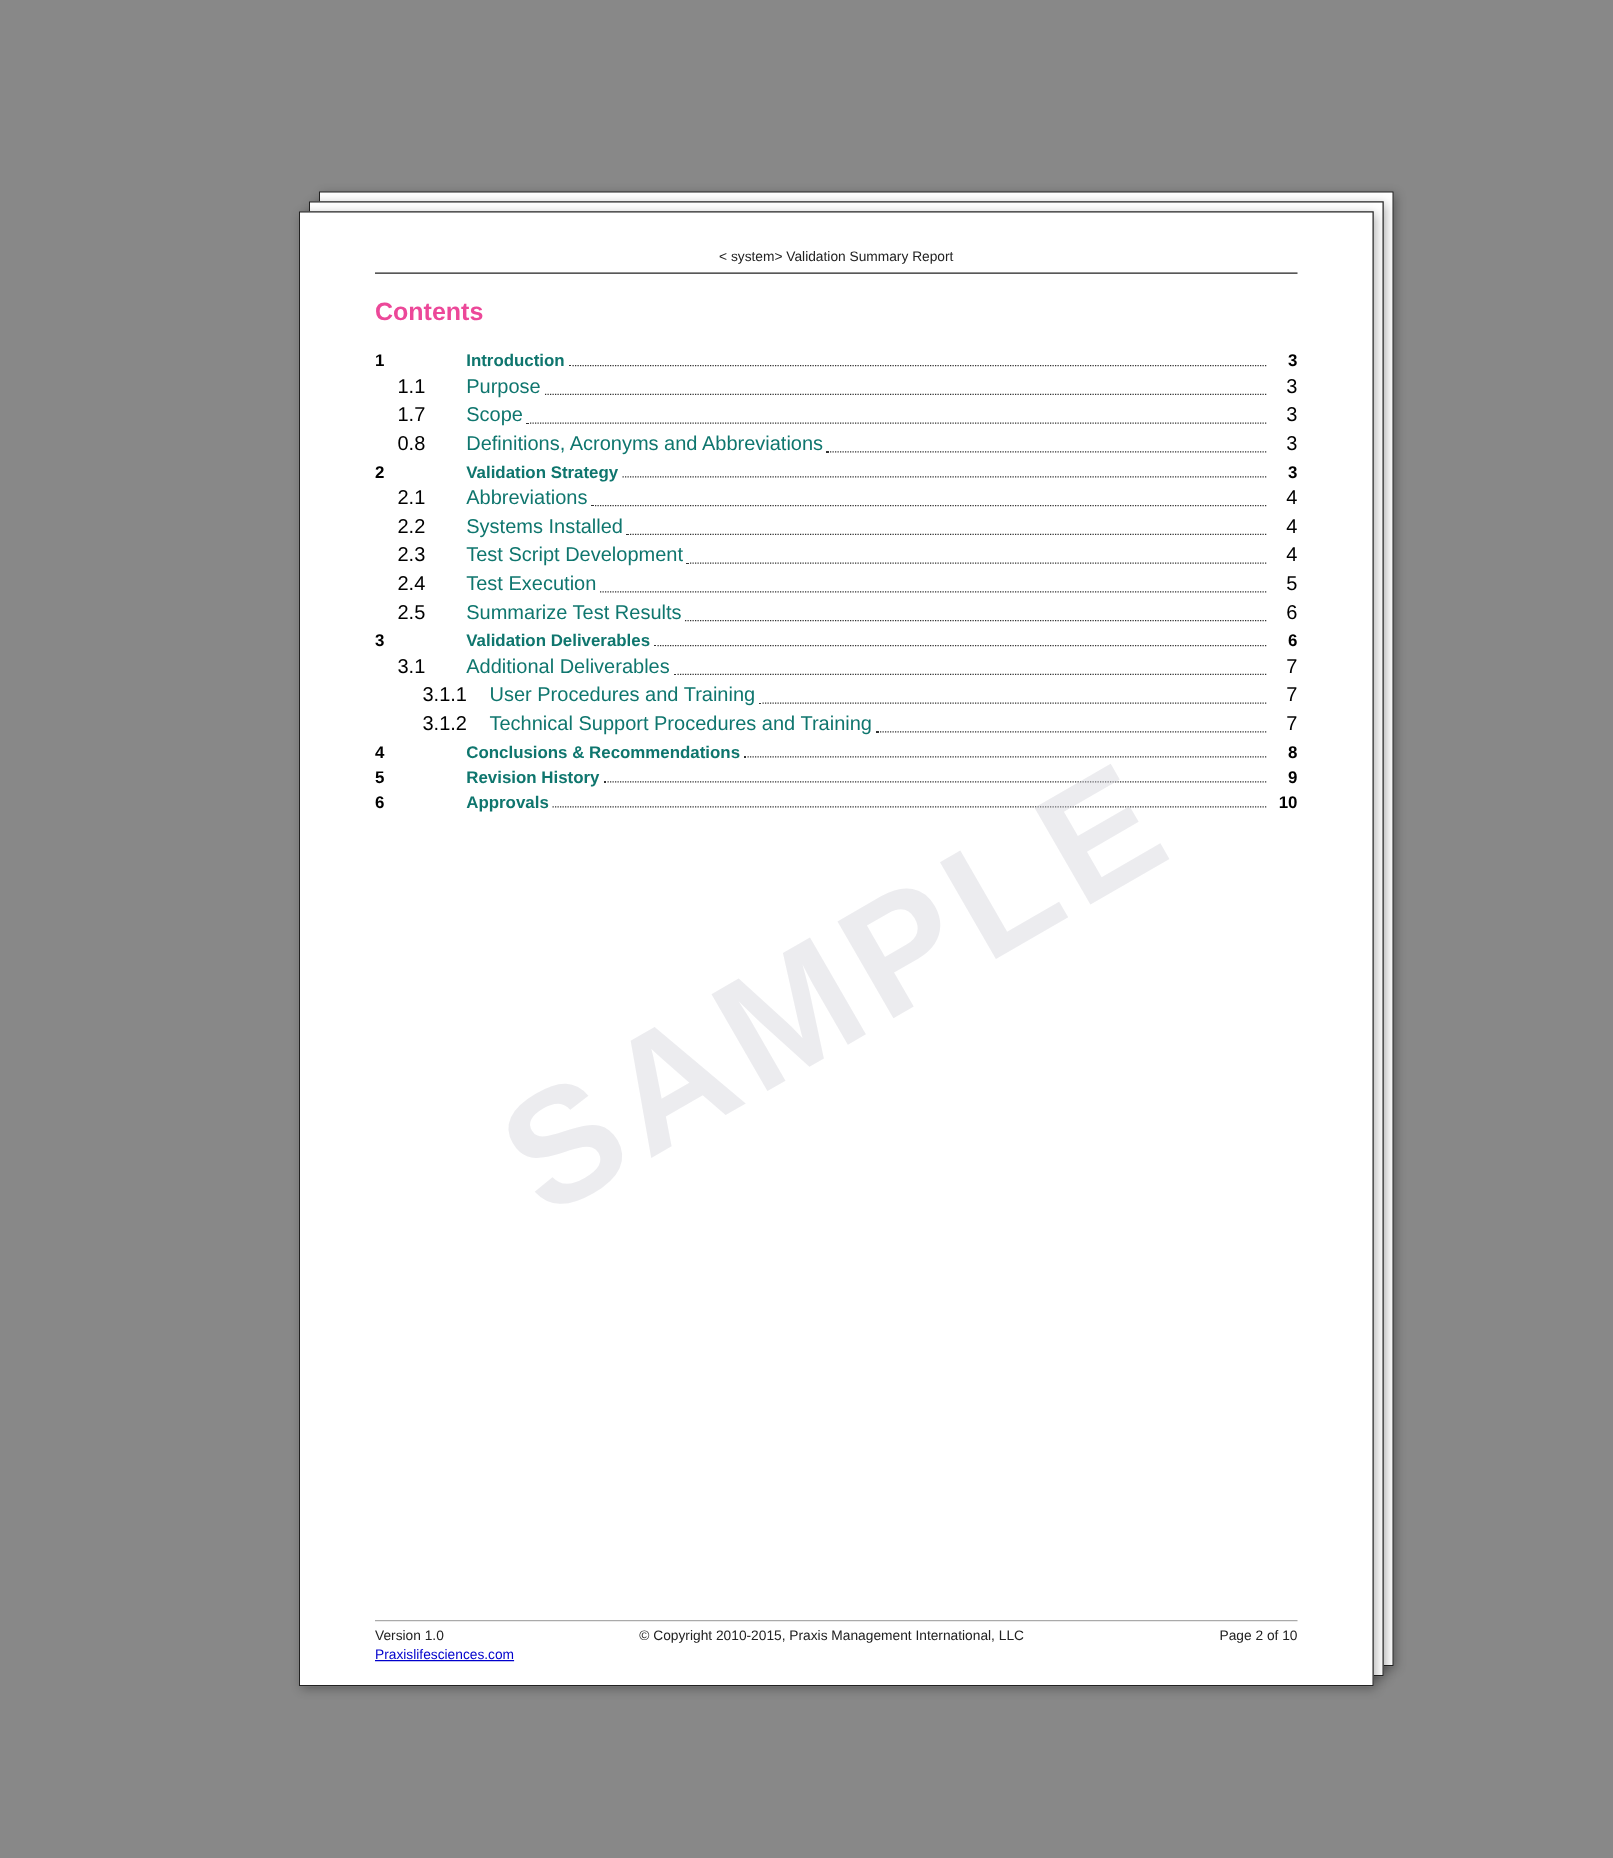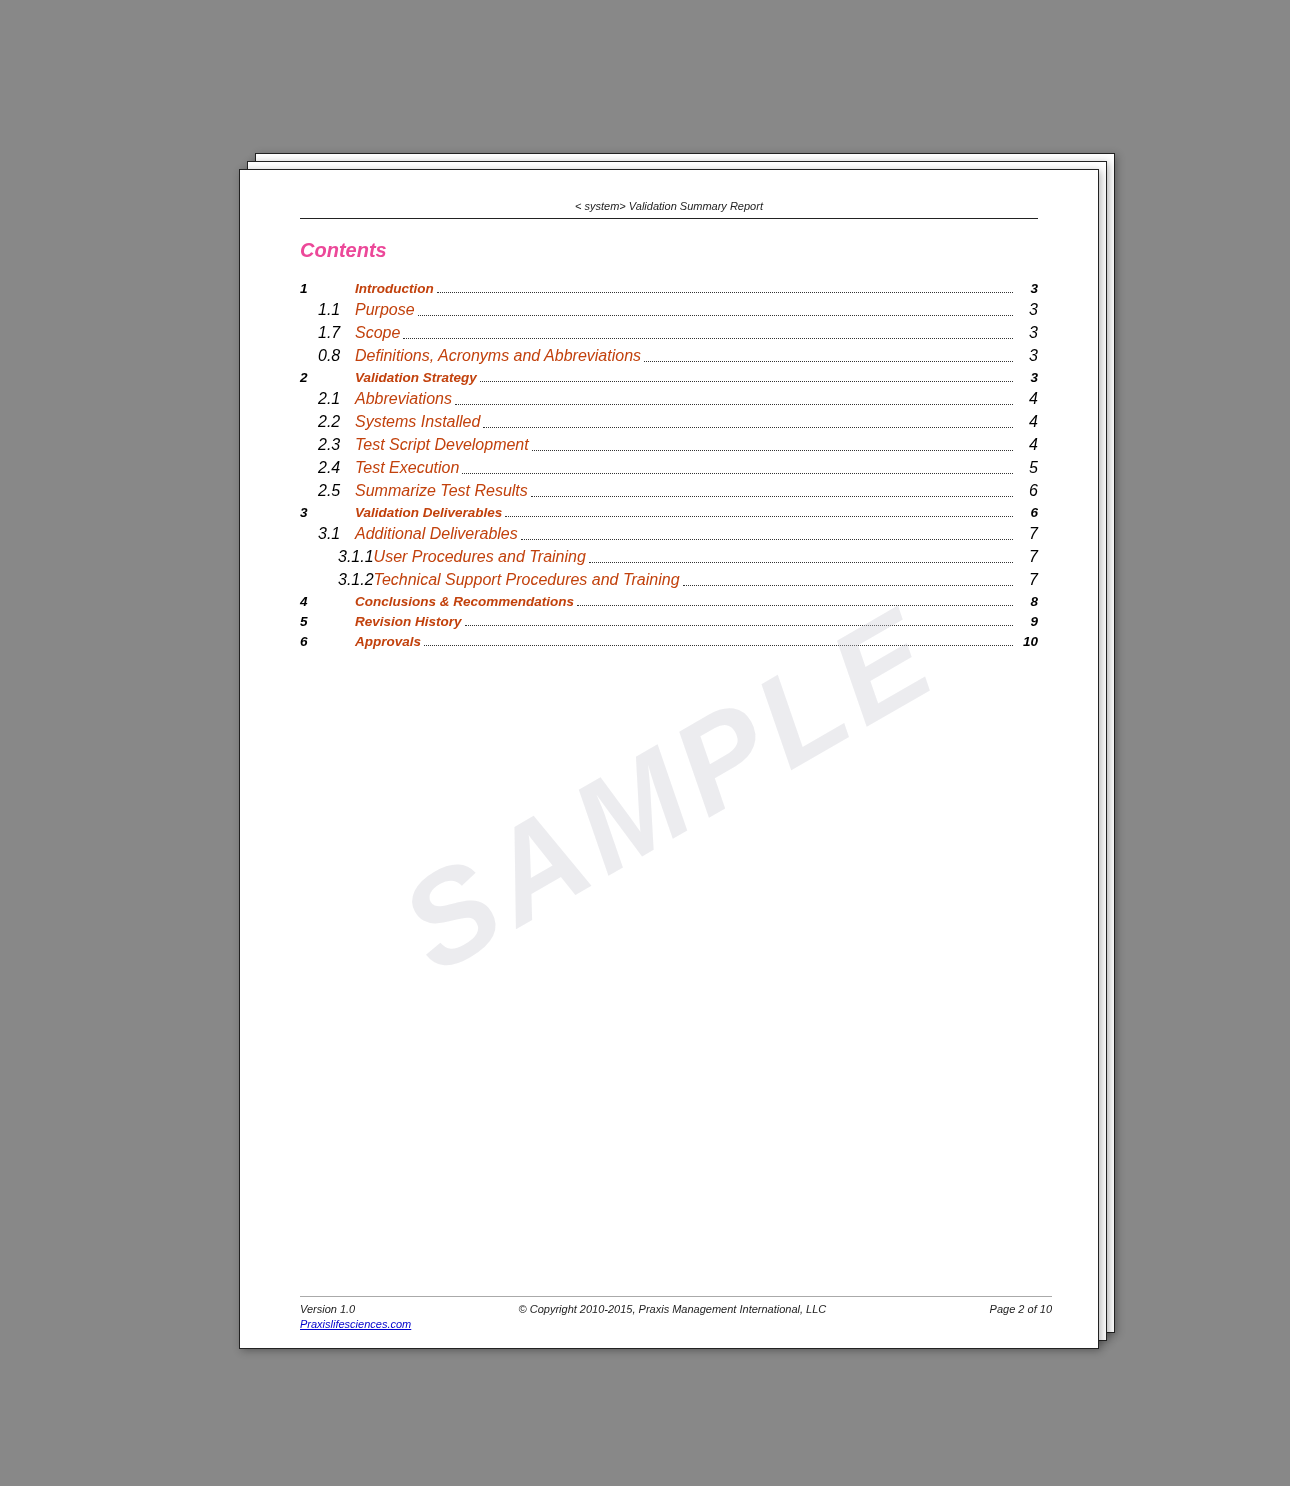--- a/index.html
+++ b/index.html
@@ -11,21 +11,20 @@
       align-items: center;
       justify-content: center;
       font-family: Arial, sans-serif;
     }
 
     .page-stack {
       position: relative;
       width: 812px;
       height: 1180px;
       margin: 40px auto;
-      font-style: italic;
     }
 
     .page {
       position: absolute;
       background: #fff;
       border: 1.5px solid #222;
       box-shadow: 2px 2px 8px rgba(0,0,0,0.3);
     }
 
     .page-back2 {
@@ -88,21 +87,21 @@
       z-index: 10;
       letter-spacing: 8px;
       user-select: none;
       white-space: nowrap;
     }
 
     .page-footer {
       position: absolute;
       bottom: 18px;
       left: 60px;
-      right: 46px;
+      right: 60px;
       font-size: 11px;
       color: #222;
       border-top: 1px solid #aaa;
       padding-top: 6px;
     }
 
     .footer-row {
       display: flex;
       justify-content: space-between;
       align-items: center;
@@ -129,21 +128,22 @@
     }
 
     .toc-row .label-area {
       display: flex;
       align-items: flex-end;
       flex: 1;
     }
 
     .toc-row .label-text {
       white-space: nowrap;
-      color: #c2410c;
+      color: #0f766e;
+      margin-left: 18px;
     }
 
     .toc-row .dots-line {
       flex: 1;
       border-bottom: 1.5px dotted #333;
       margin: 0 3px 3px 3px;
     }
 
     .toc-row .pg {
       white-space: nowrap;

